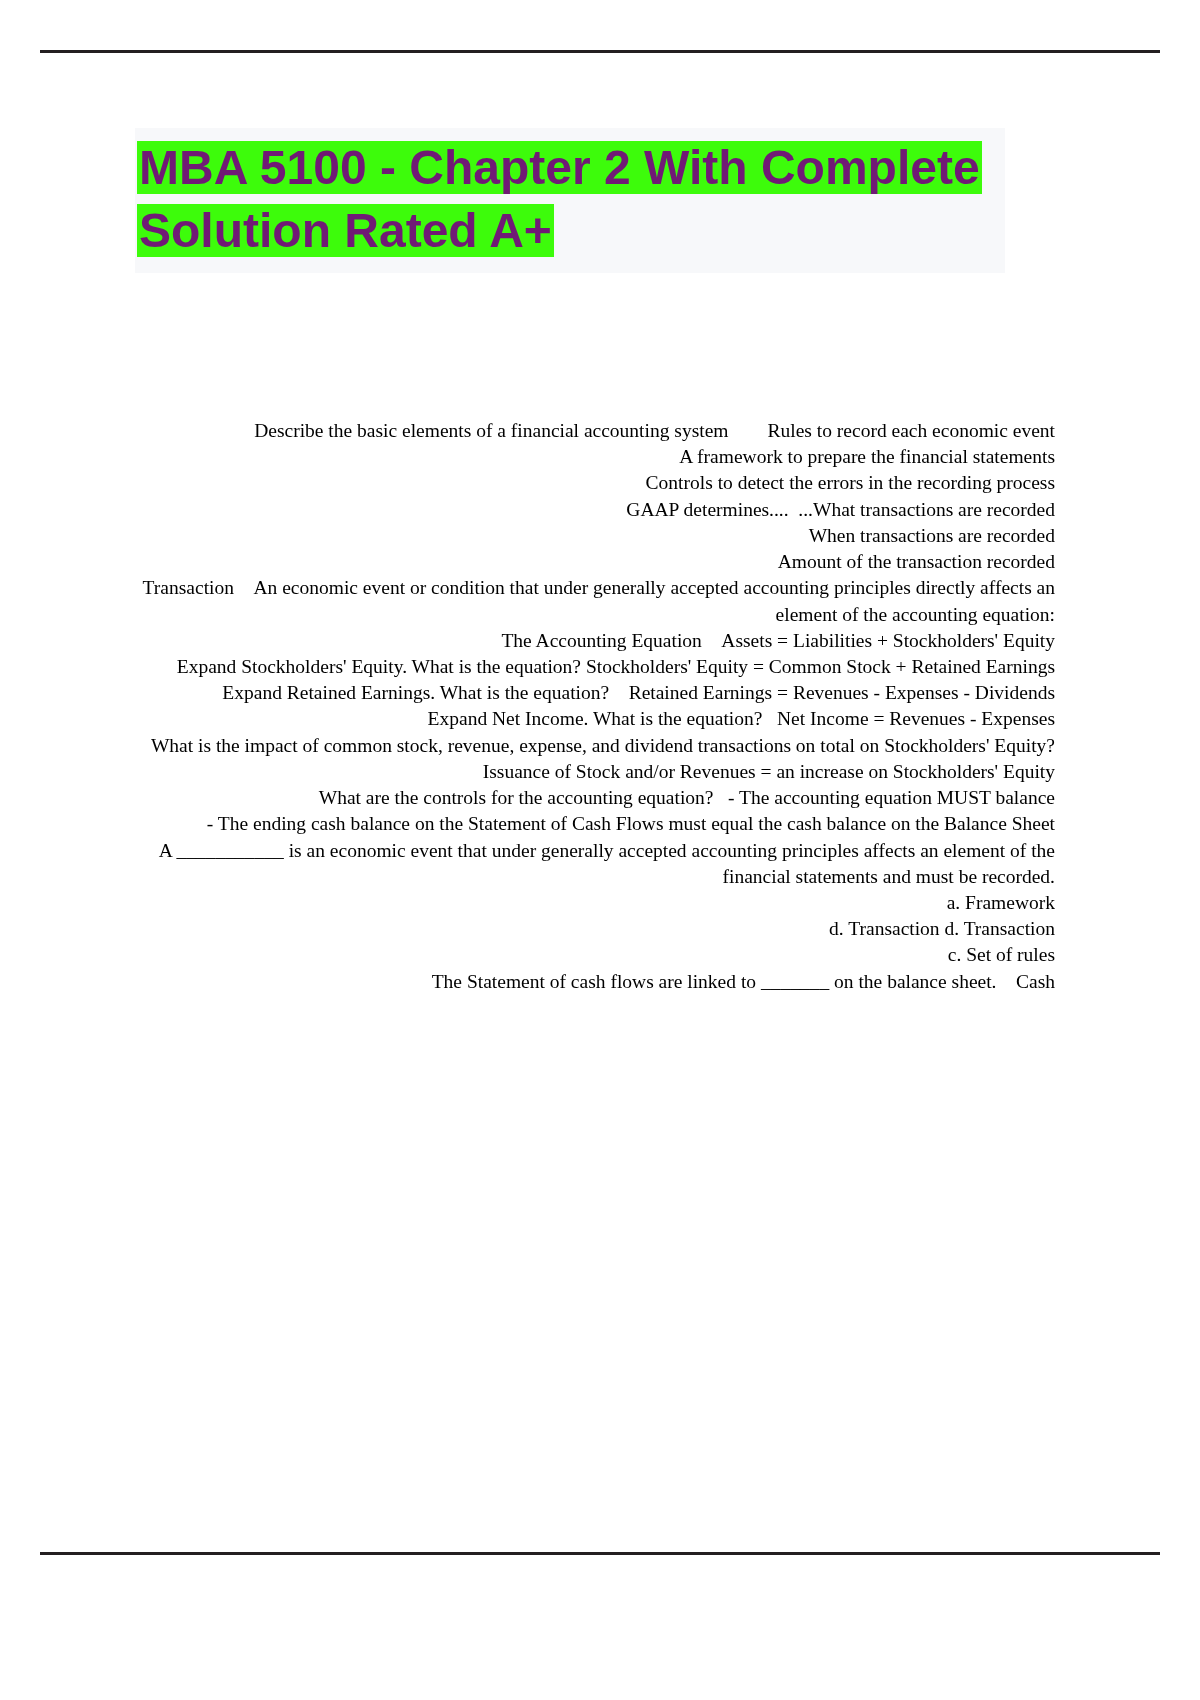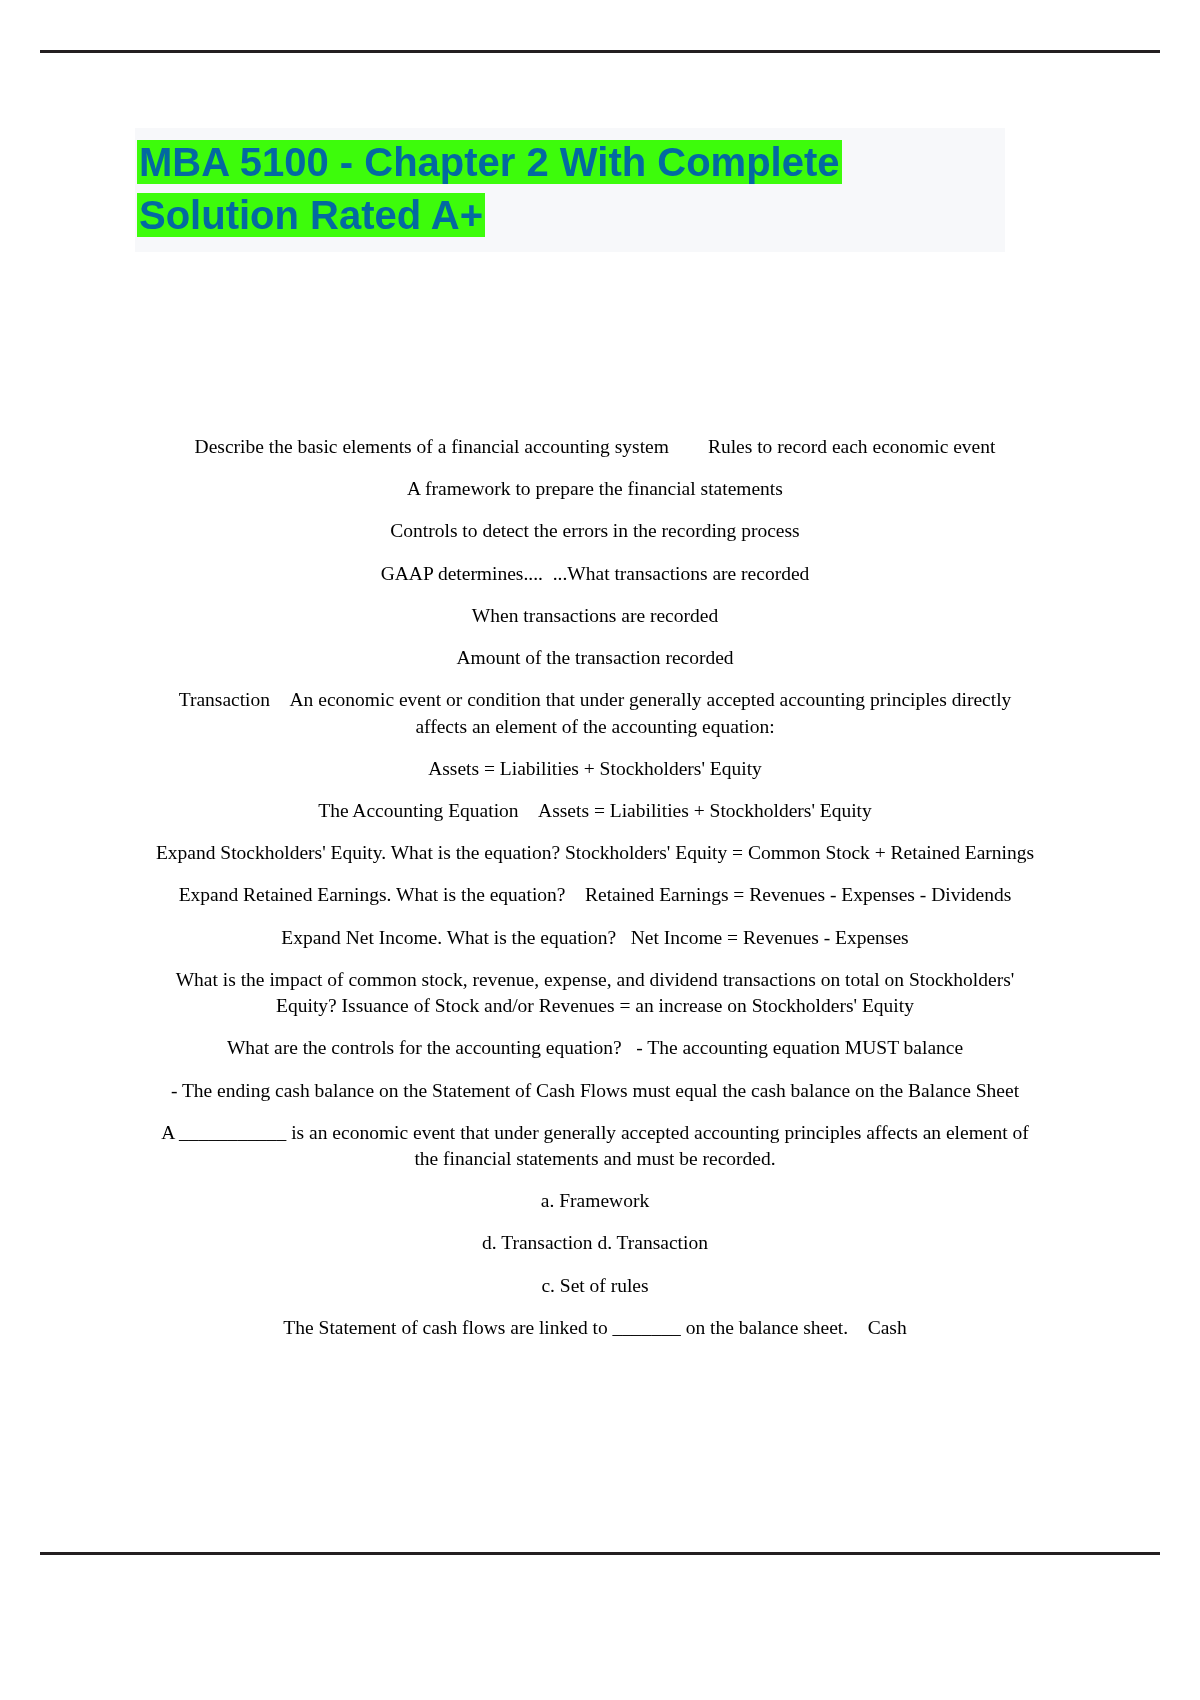--- a/index.html
+++ b/index.html
@@ -30,46 +30,46 @@
     position: absolute;
     left: 95px;
     top: 75px;
     width: 870px;
     background: #f7f8fa;
     padding: 8px 0 10px 0;
   }
   .doc-title {
     font-family: "Liberation Sans", sans-serif;
     font-weight: bold;
-    font-size: 40px;
+    font-size: 48px;
     line-height: 1.32;
-    color: #0369a1;
+    color: #701a75;
     margin: 0;
     padding: 0 2px;
   }
   .doc-title .hl {
     background: #3dfc0b;
     padding: 0 2px;
     box-decoration-break: clone;
     -webkit-box-decoration-break: clone;
   }
   .body-block {
     position: absolute;
     left: 95px;
     top: 365px;
     width: 920px;
     font-family: "Liberation Serif", serif;
     font-size: 19.5px;
     line-height: 1.345;
     color: #000000;
   }
   .body-block p {
-    margin: 16px;
+    margin: 0;
     padding: 0;
-    text-align: center;
+    text-align: right;
     white-space: pre-wrap;
   }
   .eq {
     font-family: "Liberation Serif", serif;
   }
 </style>
 </head>
 <body>
 
 <div class="page">
@@ -80,21 +80,20 @@
     </div>
 
     <div class="body-block">
       <p>Describe the basic elements of a financial accounting system  Rules to record each economic event</p>
       <p>A framework to prepare the financial statements</p>
       <p>Controls to detect the errors in the recording process</p>
       <p>GAAP determines.... ...What transactions are recorded</p>
       <p>When transactions are recorded</p>
       <p>Amount of the transaction recorded</p>
       <p>Transaction An economic event or condition that under generally accepted accounting principles directly affects an element of the accounting equation:</p>
-      <p class="eq">Assets = Liabilities + Stockholders' Equity</p>
       <p class="eq">The Accounting Equation Assets = Liabilities + Stockholders' Equity</p>
       <p>Expand Stockholders' Equity. What is the equation? Stockholders' Equity = Common Stock + Retained Earnings</p>
       <p>Expand Retained Earnings. What is the equation? Retained Earnings = Revenues - Expenses - Dividends</p>
       <p>Expand Net Income. What is the equation?  Net Income = Revenues - Expenses</p>
       <p>What is the impact of common stock, revenue, expense, and dividend transactions on total on Stockholders' Equity? Issuance of Stock and/or Revenues = an increase on Stockholders' Equity</p>
       <p>What are the controls for the accounting equation?  - The accounting equation MUST balance</p>
       <p>- The ending cash balance on the Statement of Cash Flows must equal the cash balance on the Balance Sheet</p>
       <p>A ___________ is an economic event that under generally accepted accounting principles affects an element of the financial statements and must be recorded.</p>
       <p>a. Framework</p>
       <p>d. Transaction d. Transaction</p>

